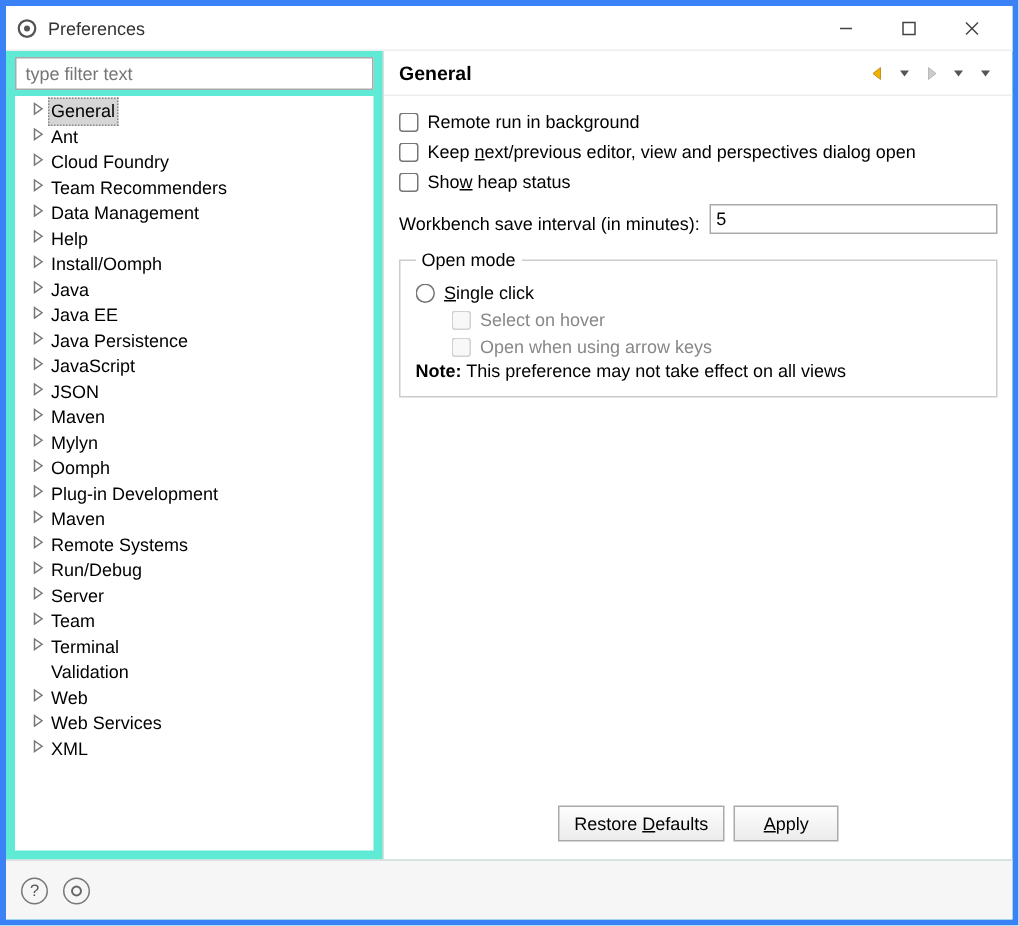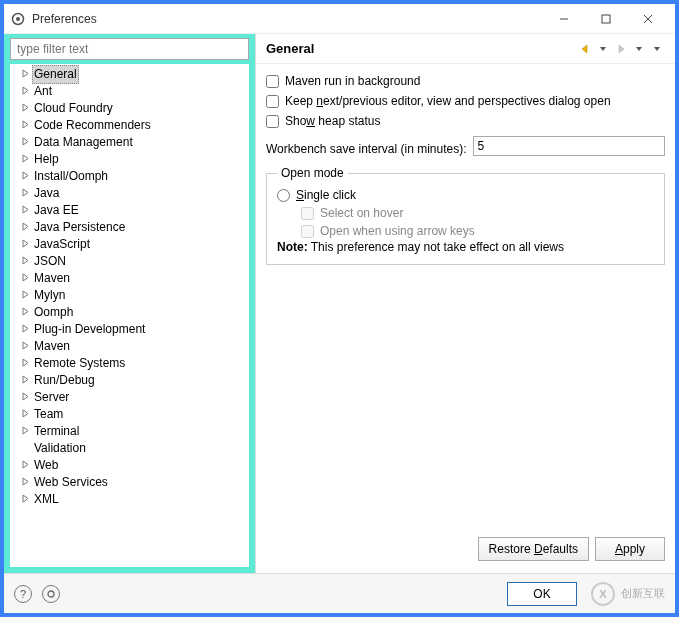--- a/index.html
+++ b/index.html
@@ -28,21 +28,21 @@
     .checkbox-row input[type=checkbox] { width: 13px; height: 13px; }
     .field-row { display: flex; align-items: flex-end; gap: 6px; margin-top: 4px; }
     .field-input { border: 1px solid #aaa; height: 20px; padding: 0 4px; font-size: 12px; flex: 1; }
     .fieldset { border: 1px solid #ccc; margin-top: 8px; padding: 6px 10px 10px 10px; }
     .fieldset legend { font-size: 12px; padding: 0 4px; }
     .radio-row { display:flex; align-items:center; gap: 6px; height: 18px; }
     .indent { margin-left: 24px; color: #888; }
     .indent input { accent-color: #999; }
     .note-row { margin-top: 0; }
     .note-label { font-weight: bold; }
-    .right-footer { display:flex; flex-direction: column; }
+    .right-footer { display:flex; flex-direction: column; align-items: center; }
     .restore-row { display:flex; justify-content:flex-end; gap:6px; padding: 6px 10px 12px 10px; }
     .btn { min-width: 70px; height: 24px; border: 1px solid #aaa; background: linear-gradient(#fdfdfd,#ececec); font-size: 12px; cursor:pointer; padding:0 10px; }
     .btn-wide { min-width: 110px; }
     .ok-btn { border: 1px solid #2a6bb8; background: #fff; min-width: 70px; height: 24px; font-size: 12px; cursor:pointer; }
     .bottom-bar { height: 40px; display:flex; align-items:center; padding: 0 10px; border-top: 1px solid #ddd; background:#f6f6f6; }
     .help-icons { display:flex; gap:10px; flex:1; }
     .circle-icon { width:18px; height:18px; border-radius:50%; border:1.5px solid #777; display:flex; align-items:center; justify-content:center; font-size:11px; color:#555; cursor:pointer; }
     .bottom-right { display:flex; align-items:center; gap:14px; }
     .watermark { display:flex; align-items:center; gap:6px; color:#aaa; font-size:11px; user-select:none; }
     .watermark-logo { width:24px; height:24px; border-radius:50%; border:2px solid #ccc; display:flex; align-items:center; justify-content:center; font-weight:bold; color:#bbb; }
@@ -101,21 +101,21 @@
           <div class="tree-item">
             <span class="tree-arrow"><svg width="9" height="9">
                 <path d="M2 1 L7 4.5 L2 8 Z" fill="none" stroke="#777" stroke-width="1"></path>
               </svg></span>
             <span class="tree-label">Cloud Foundry</span>
           </div>
           <div class="tree-item">
             <span class="tree-arrow"><svg width="9" height="9">
                 <path d="M2 1 L7 4.5 L2 8 Z" fill="none" stroke="#777" stroke-width="1"></path>
               </svg></span>
-            <span class="tree-label">Code Recommenders</span>
+            <span class="tree-label">Team Recommenders</span>
           </div>
           <div class="tree-item">
             <span class="tree-arrow"><svg width="9" height="9">
                 <path d="M2 1 L7 4.5 L2 8 Z" fill="none" stroke="#777" stroke-width="1"></path>
               </svg></span>
             <span class="tree-label">Data Management</span>
           </div>
           <div class="tree-item">
             <span class="tree-arrow"><svg width="9" height="9">
                 <path d="M2 1 L7 4.5 L2 8 Z" fill="none" stroke="#777" stroke-width="1"></path>
@@ -271,21 +271,21 @@
               <svg width="8" height="8">
                 <path d="M1 2 L4 6 L7 2 Z" fill="#555"></path>
               </svg>
             </span>
         </div>
       </div>
 
       <div class="right-content">
         <label class="checkbox-row">
           <input type="checkbox" style="">
-          <span><span>Maven run in background</span></span>
+          <span><span>Remote run in background</span></span>
         </label>
         <label class="checkbox-row">
           <input type="checkbox" style="">
           <span>Keep <span class="underline-accel">n</span>ext/previous editor, view and perspectives dialog open</span>
         </label>
         <label class="checkbox-row">
           <input type="checkbox" style="">
           <span>Sho<span class="underline-accel">w</span> heap status</span>
         </label>
 
@@ -325,22 +325,15 @@
 
   <div class="bottom-bar">
     <div class="help-icons">
       <span class="circle-icon">?</span>
       <span class="circle-icon">
         <svg width="10" height="10">
             <circle cx="5" cy="5" r="3" fill="none" stroke="#666" stroke-width="1.3"></circle>
           </svg>
       </span>
     </div>
-    <div class="bottom-right">
-      <button class="ok-btn">OK</button>
-      <div class="watermark">
-        <span class="watermark-logo">X</span>
-        <span>创新互联</span>
-      </div>
-    </div>
   </div>
 
 </div>
 
 </body></html>

